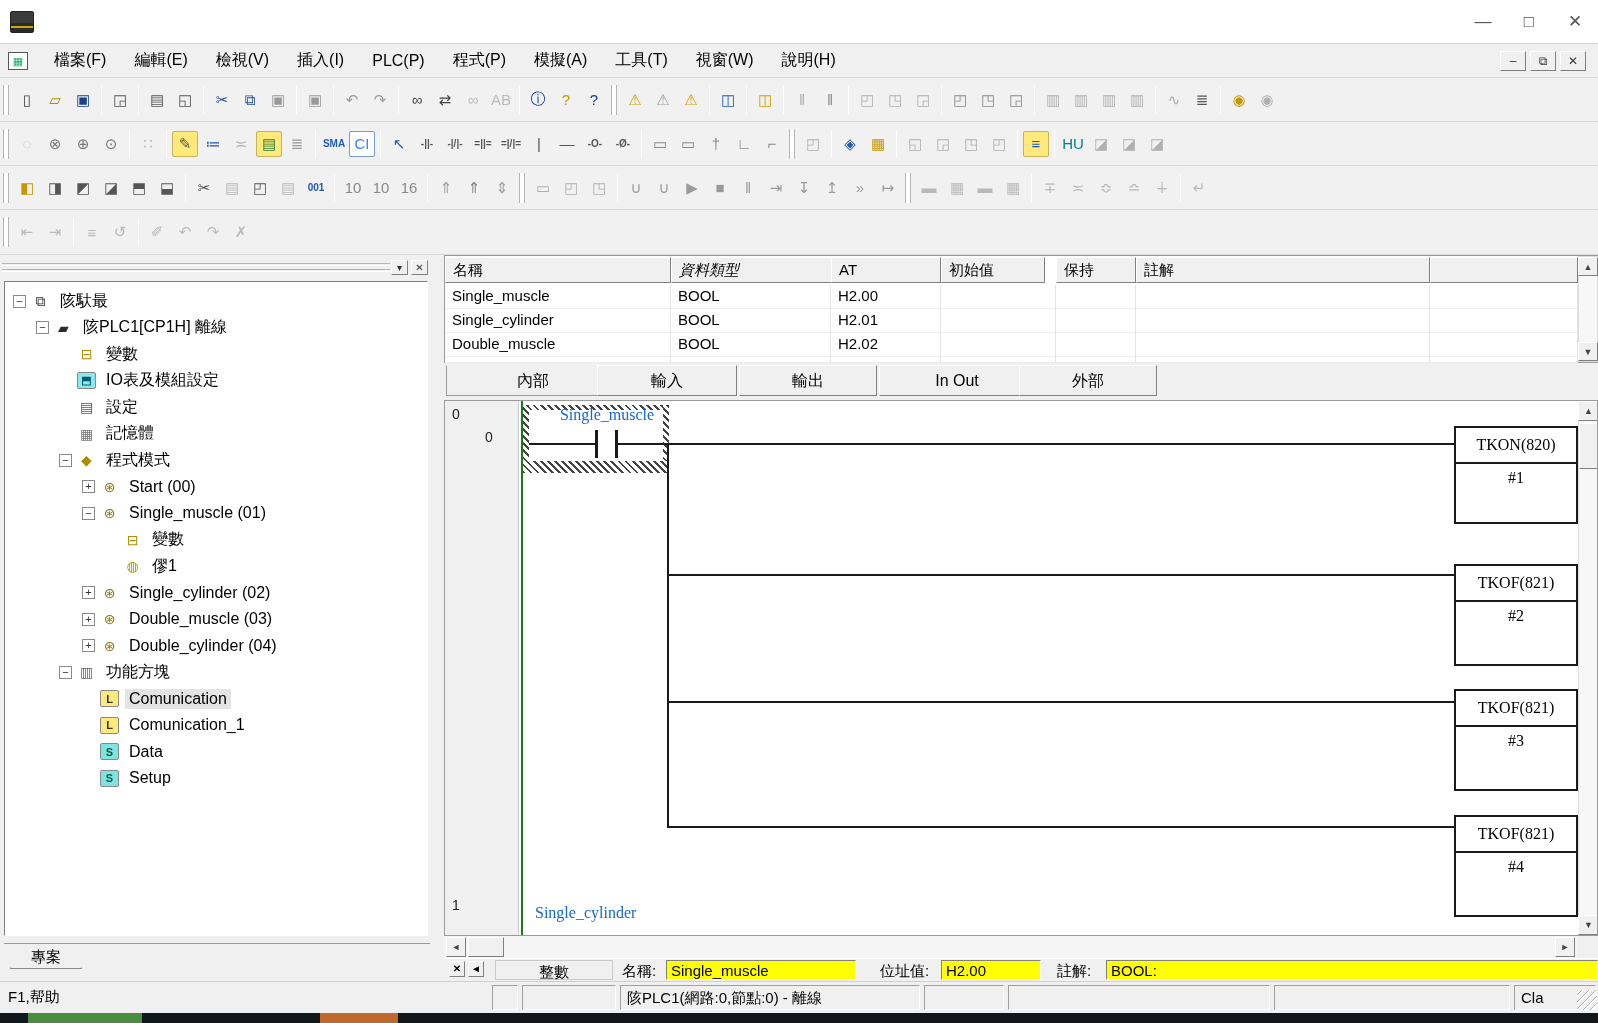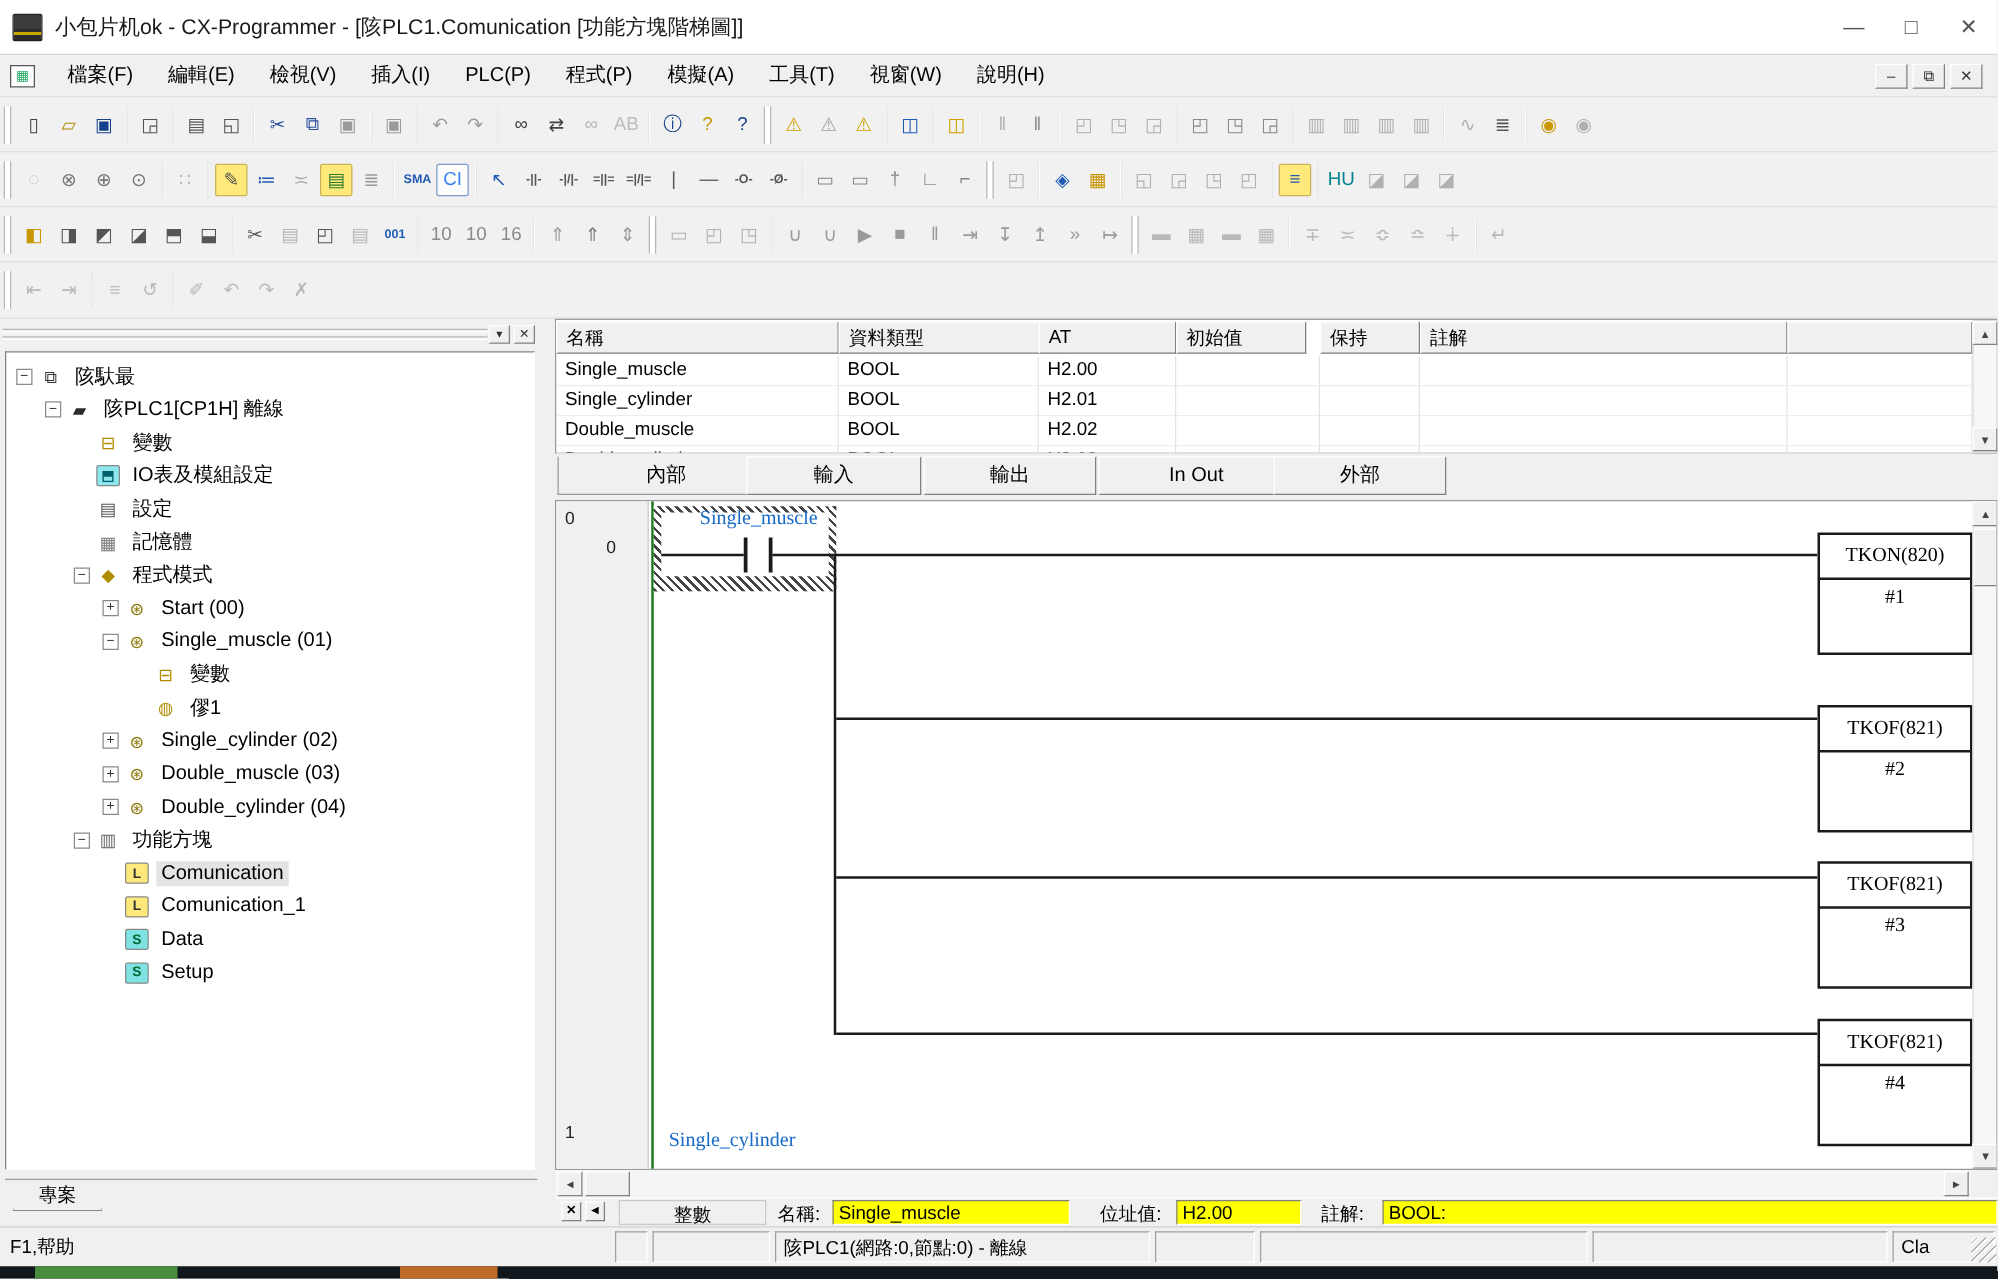--- a/index.html
+++ b/index.html
@@ -131,21 +131,20 @@
   #taskbar { left:0; top:1013px; width:1598px; height:10px; background:#10181e; }
   .tb-seg { position:absolute; top:0; height:10px; }
 </style>
 </head>
 <body>
 
 <div id="app">
 
   <div class="abs" id="titlebar">
     <div id="app-icon"></div>
-    <div id="title-text">小包片机ok - CX-Programmer - [陔PLC1.Comunication [功能方塊階梯圖]]</div>
     <div id="win-ctls">
       <div class="win-ctl">—</div>
       <div class="win-ctl">□</div>
       <div class="win-ctl">✕</div>
     </div>
   </div>
 
   <div class="abs" id="menubar">
     <div id="mdi-icon">▦</div>
     <div id="menu-items" style="display:flex; height:100%;">
@@ -703,21 +702,21 @@
         </div>
       </div>
     <div class="abs" id="project-tab">
       <div class="tab">專案</div>
     </div>
   </div>
   <div class="abs" id="splitter"></div>
 
   <div class="abs" id="symtable">
       <div class="sym-h" style="left: 0px; width: 226px;">名稱</div>
-      <div class="sym-h" style="left: 226px; width: 184px;">資料類型</div>
+      <div class="sym-h" style="left: 226px; width: 184px; font-style: italic;">資料類型</div>
       <div class="sym-h" style="left: 386px; width: 110px;">AT</div>
       <div class="sym-h" style="left: 496px; width: 104px;">初始值</div>
       <div class="sym-h" style="left: 611px; width: 80px;">保持</div>
       <div class="sym-h" style="left: 691px; width: 294px;">註解</div>
       <div class="sym-h" style="left: 985px; width: 148px;"></div>
       <div class="sym-cell" style="left: 0px; width: 226px; top: 29px;">Single_muscle</div>
       <div class="sym-cell" style="left: 226px; width: 160px; top: 29px;">BOOL</div>
       <div class="sym-cell" style="left: 386px; width: 110px; top: 29px;">H2.00</div>
       <div class="sym-cell" style="left: 496px; width: 115px; top: 29px;"></div>
       <div class="sym-cell" style="left: 611px; width: 80px; top: 29px;"></div>

